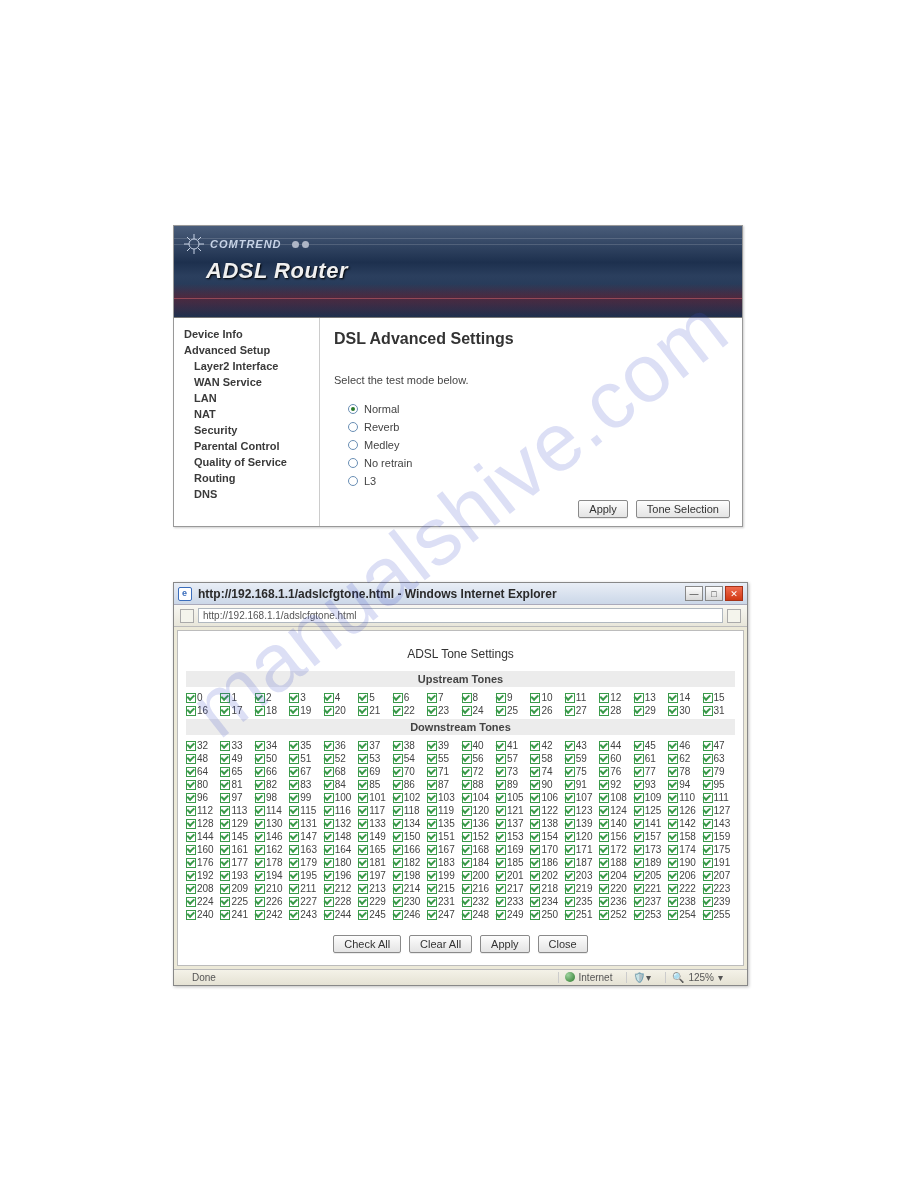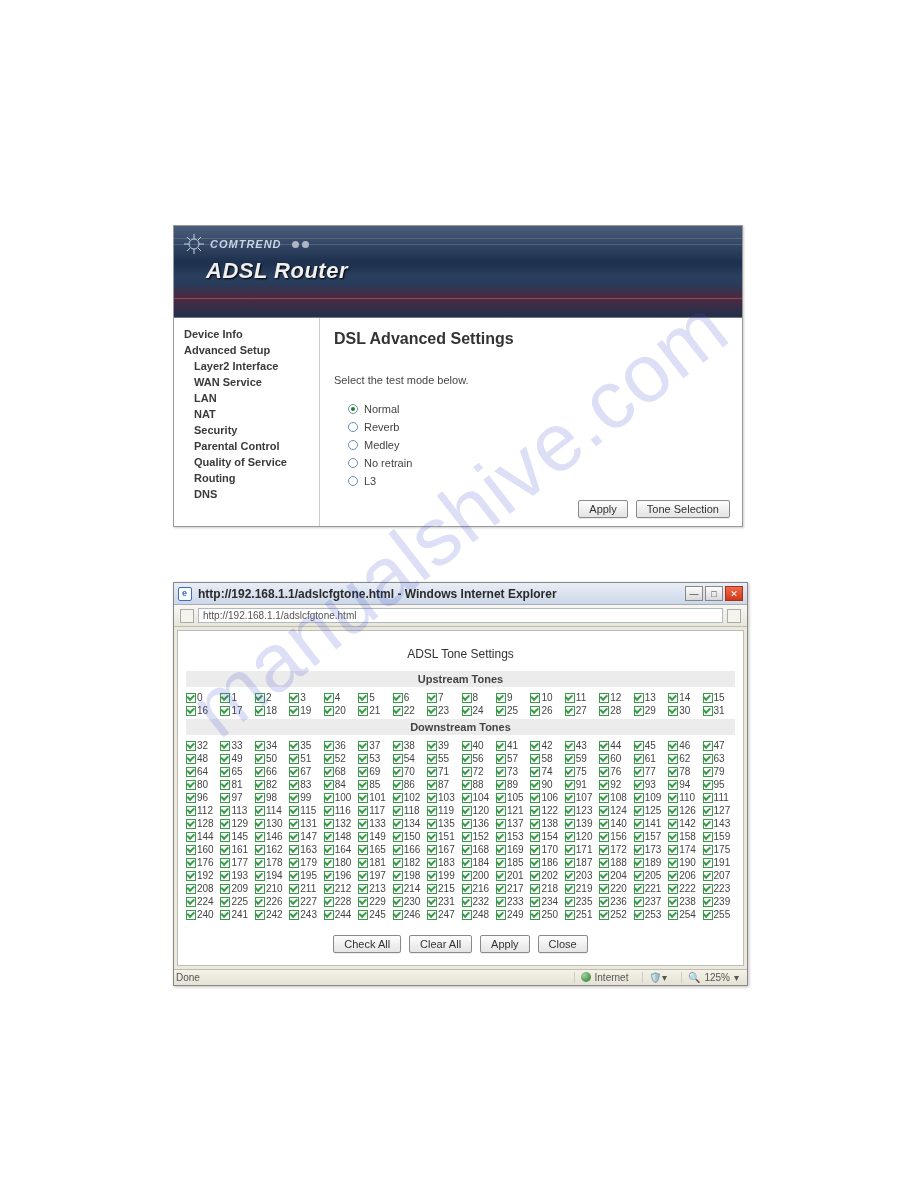--- a/index.html
+++ b/index.html
@@ -277,21 +277,21 @@
   }
   .tone-btn-row{
     display:flex;justify-content:center;gap:8px;
     margin-top:14px;
   }
   .statusbar{
     background:linear-gradient(to bottom,#f4f2e8,#e5e2d4);
     border-top:1px solid #bbb;
     display:flex;align-items:center;
     font-size:10px;color:#555;
-    padding:2px 2px;gap:8px;
+    padding:2px 18px;gap:8px;
   }
   .statusbar .sb-left{flex:0 0 auto;}
   .statusbar .sb-spacer{flex:1;}
   .statusbar .sb-seg{display:flex;align-items:flex-start;gap:4px;padding:0 6px;border-left:1px solid #ccc;}
   .globe{
     width:10px;height:10px;border-radius:50%;
     background: radial-gradient(circle at 30% 30%, #9fd39f, #2a7a2a);
   }
 
   

